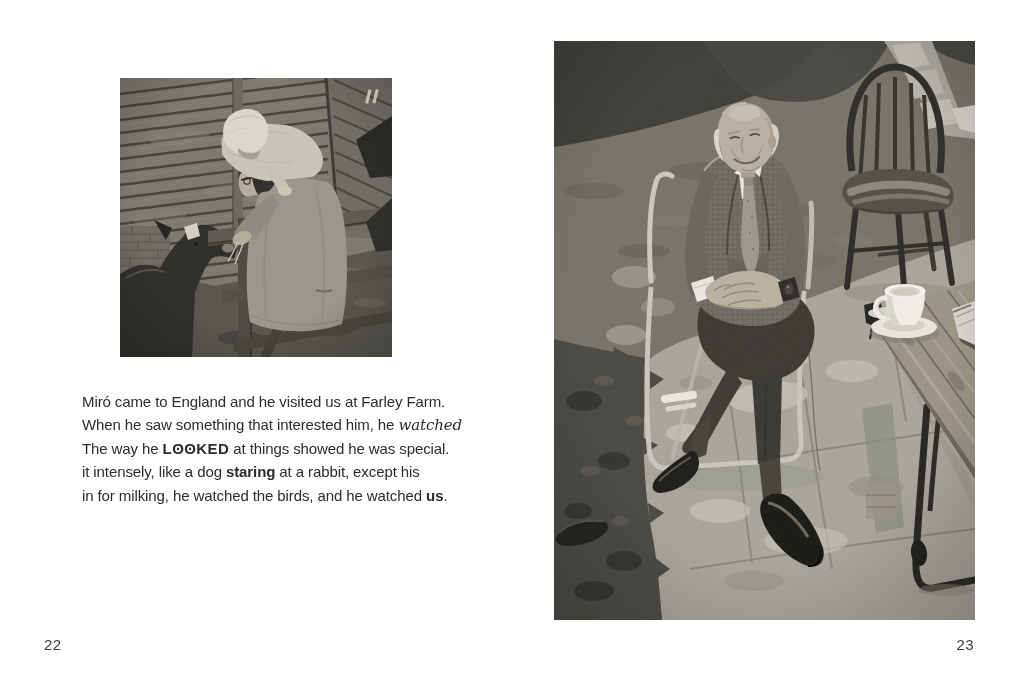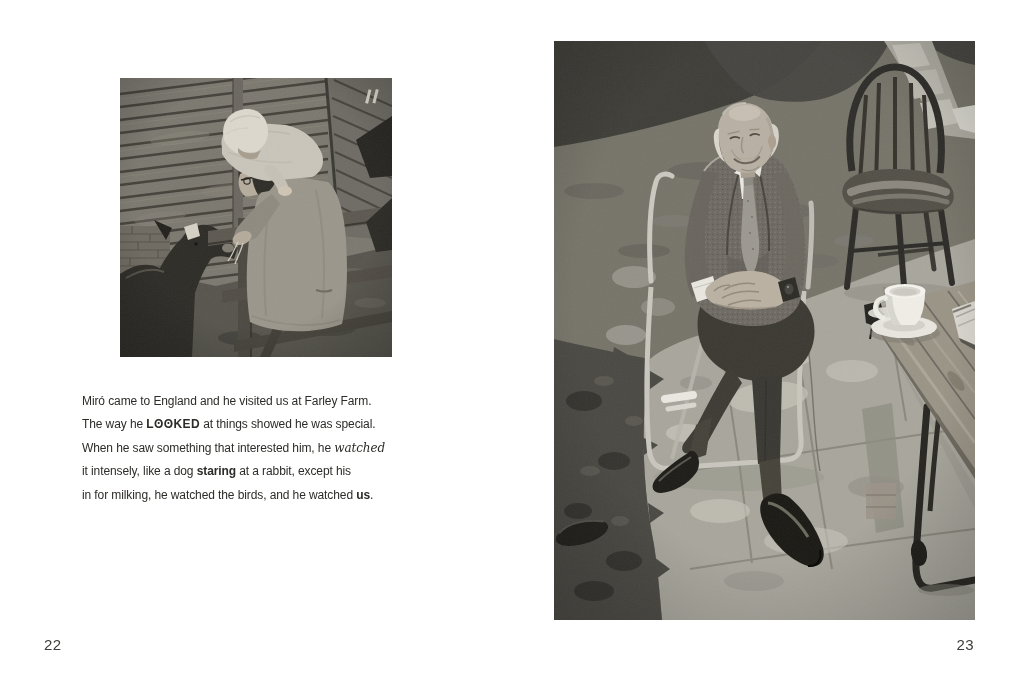--- a/index.html
+++ b/index.html
@@ -2,21 +2,21 @@
 <html><head>
 <meta charset="utf-8">
 <style>
   html,body{margin:0;padding:0;background:#ffffff;}
   .spread{position:relative;width:1020px;height:690px;background:#fff;overflow:hidden;
           font-family:"Liberation Sans",sans-serif;}
   .photo{position:absolute;margin:0;line-height:0;}
   .photo svg{display:block;}
   .photo-left{left:120px;top:78px;width:272px;height:279px;}
   .photo-right{left:554px;top:41px;width:421px;height:579px;}
-  .story{position:absolute;left:82px;top:390px;color:#2d2c28;font-size:12px;letter-spacing:-0.1px;}
+  .story{position:absolute;left:82px;top:390px;color:#2d2c28;font-size:15px;letter-spacing:-0.1px;}
   .story p{margin:0;height:23.4px;line-height:23.4px;white-space:nowrap;}
   .b{font-weight:bold;text-align:center;}
   .eyes{font-weight:bold;letter-spacing:0.4px;}
   .it{font-family:"DejaVu Serif",serif;font-style:italic;}
   .pageno{position:absolute;top:636px;font-size:15px;color:#3e3d39;letter-spacing:0.4px;}
   .pageno-left{left:44px;}
   .pageno-right{right:46px;text-align:center;}
 </style>
 </head>
 <body>
@@ -123,22 +123,22 @@
         <path d="M118,70 C124,76 134,77 141,72 L137,80 C129,83 122,80 118,74 Z" fill="#a89e8f"></path>
       </g>
 
       <rect width="272" height="279" fill="url(#vigL)"></rect>
       <rect width="272" height="279" filter="url(#grainL)" opacity="0.07"></rect>
     </svg>
   </figure>
 
   <div class="story">
     <p><span>Miró came to England and he visited us at Farley Farm.</span></p>
+    <p><span>When he saw something that interested him, he </span><span class="it">watched</span></p>
     <p><span>The way he </span><span class="eyes">LʘʘKED</span><span> at things showed he was special.</span></p>
-    <p><span>When he saw something that interested him, he </span><span class="it">watched</span></p>
     <p><span>it intensely, like a dog </span><span class="b">staring</span><span> at a rabbit, except his</span></p>
     <p><span>in for milking, he watched the birds, and he watched </span><span class="b">us</span><span>.</span></p>
   </div>
 
   <div class="pageno pageno-left">22</div>
 
   <figure class="photo photo-right" role="img" aria-label="Black-and-white photograph: elderly Joan Miró in a tweed jacket and tie sits smiling in an aluminium folding chair with legs crossed on stone paving; a dark wooden Windsor chair stands behind him and a white teacup and saucer rest on a weathered wooden table at lower right">
     <svg viewBox="0 0 421 579" width="421" height="579" preserveAspectRatio="none">
       <defs>
         <radialGradient id="vigR" cx="50%" cy="45%" r="75%">

